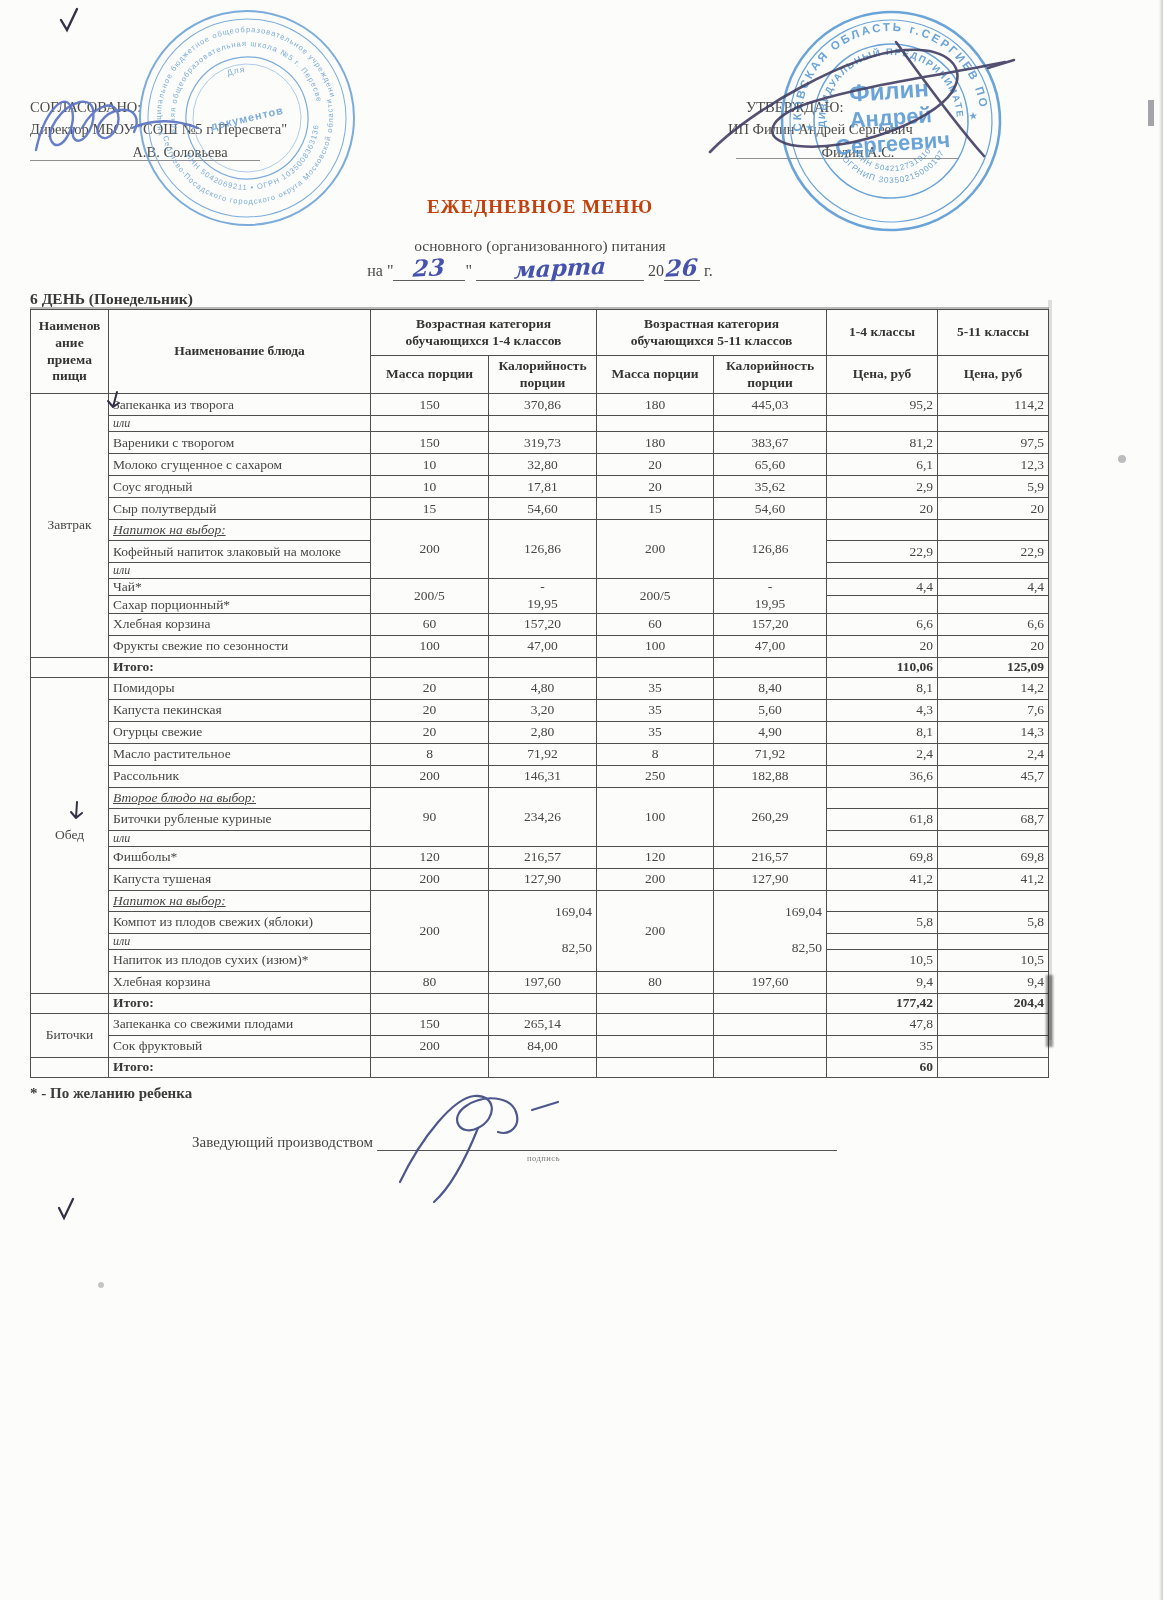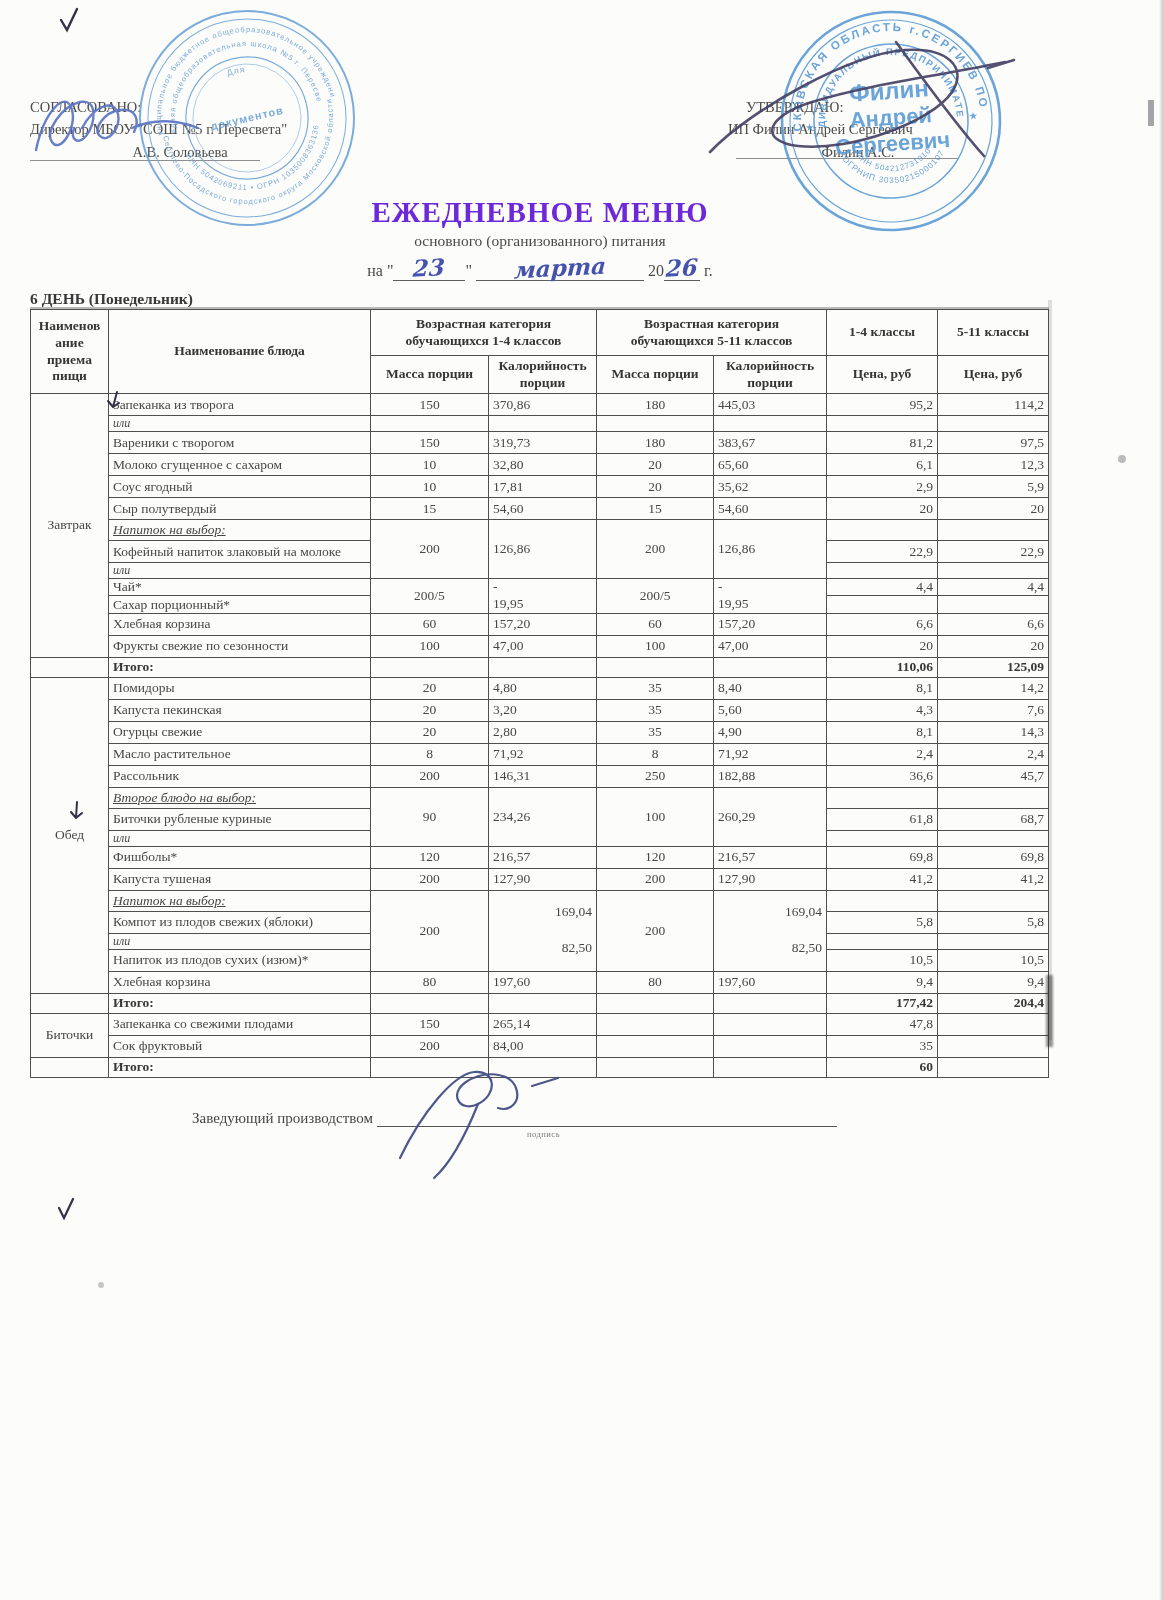--- a/index.html
+++ b/index.html
@@ -9,22 +9,22 @@
         background:linear-gradient(to left,rgba(110,110,110,.35),rgba(110,110,110,0));pointer-events:none;}
   .abs{position:absolute;}
 
   
   .approve{font-size:14.5px;line-height:1.55;color:#4c4c4c;}
   .approve .ctr{text-align:center;}
   .sig-underline{position:absolute;height:1px;background:#6b6b6b;opacity:.75;}
 
   
   .title-wrap{left:0;top:196px;width:1080px;text-align:center;}
-  .title-main{font-size:29px;font-weight:bold;letter-spacing:1px;color:#6d28d9;}
-  .title-sub{font-size:15.5px;margin-top:3px;color:#4a4a4a;}
+  .title-main{font-size:19px;font-weight:bold;letter-spacing:1px;color:#c2410c;}
+  .title-sub{font-size:15.5px;margin-top:19px;color:#4a4a4a;}
   .date-line{left:0;top:258px;width:1080px;text-align:center;font-size:16px;color:#4a4a4a;}
   .uln{display:inline-block;border-bottom:1.3px solid #5e5e5e;text-align:center;vertical-align:baseline;}
   .hw{font-style:italic;font-weight:bold;font-family:"DejaVu Serif",serif;color:#4553ae;
       font-size:23px;display:inline-block;transform:rotate(-3deg) skewX(-6deg);line-height:.9;}
 
   .day-header{left:30px;top:290px;font-size:15.5px;font-weight:bold;color:#383838;}
 
   
   .table-wrap{left:30px;top:309px;width:1020px;}
   table.menu{border-collapse:collapse;table-layout:fixed;width:1018px;
@@ -38,21 +38,21 @@
   tbody tr{height:22px;}
   tbody tr.slim{height:14px;} tbody tr.slim td{font-size:12px;}
   tbody tr.lblrow{height:21px;}
   tbody tr.mid{height:17px;padding-left:40px;}
   tbody tr.total{height:20px;}
   td.dish{text-align:left;padding-left:5px;}
   td.or{text-align:left;padding-left:5px;font-style:italic;color:#5c5c5c;}
   td.lbl{text-align:left;padding-left:5px;font-style:italic;text-decoration:underline;}
   td.meal{text-align:center;color:#565656;}
   td.mass{text-align:center;}
-  td.cal{text-align:left;padding-right:14px;}
+  td.cal{text-align:center;padding-right:14px;}
   td.price{text-align:right;padding-right:7px;}
   tr.total td.dish{font-weight:bold;color:#383838;}
   tr.total td.price{font-weight:bold;color:#383838;}
   td .lines div{line-height:1.25;}
   td.spread .lines div{height:36px;display:flex;align-items:center;justify-content:flex-end;}
 
   
   .footnote{margin-top:7px;font-size:15px;font-weight:bold;color:#3c3c3c;}
   .manager{position:relative;margin:30px 0 0 162px;font-size:15px;color:#464646;width:840px;}
   .manager .line{display:inline-block;width:460px;border-bottom:1.4px solid #555;position:relative;height:18px;vertical-align:bottom;margin-left:4px;}
@@ -488,20 +488,21 @@
             <td class="mass"></td>
             <td class="cal"></td>
             <td class="mass"></td>
             <td class="cal"></td>
             <td class="price">60</td>
             <td class="price"></td>
           </tr>
         </tbody>
     </table>
 
+    <div class="footnote">* - По желанию ребенка</div>
 
     <div class="manager">
       <span>Заведующий производством</span><span class="line"><span class="caption">подпись</span></span>
       <svg class="abs" style="left:190px;top:-58px;" width="220" height="130" viewBox="0 0 220 130">
         <g fill="none" stroke="#3f4a82" stroke-width="2.2" stroke-linecap="round" opacity=".92">
           <path d="M18,108 C40,62 72,24 92,22 C114,20 116,44 96,54 C78,63 66,44 84,32 C102,20 128,22 134,38 C139,52 128,62 116,58"></path>
           <path d="M96,54 C84,84 70,112 52,128"></path>
           <path d="M150,36 L176,28"></path>
         </g>
       </svg>

